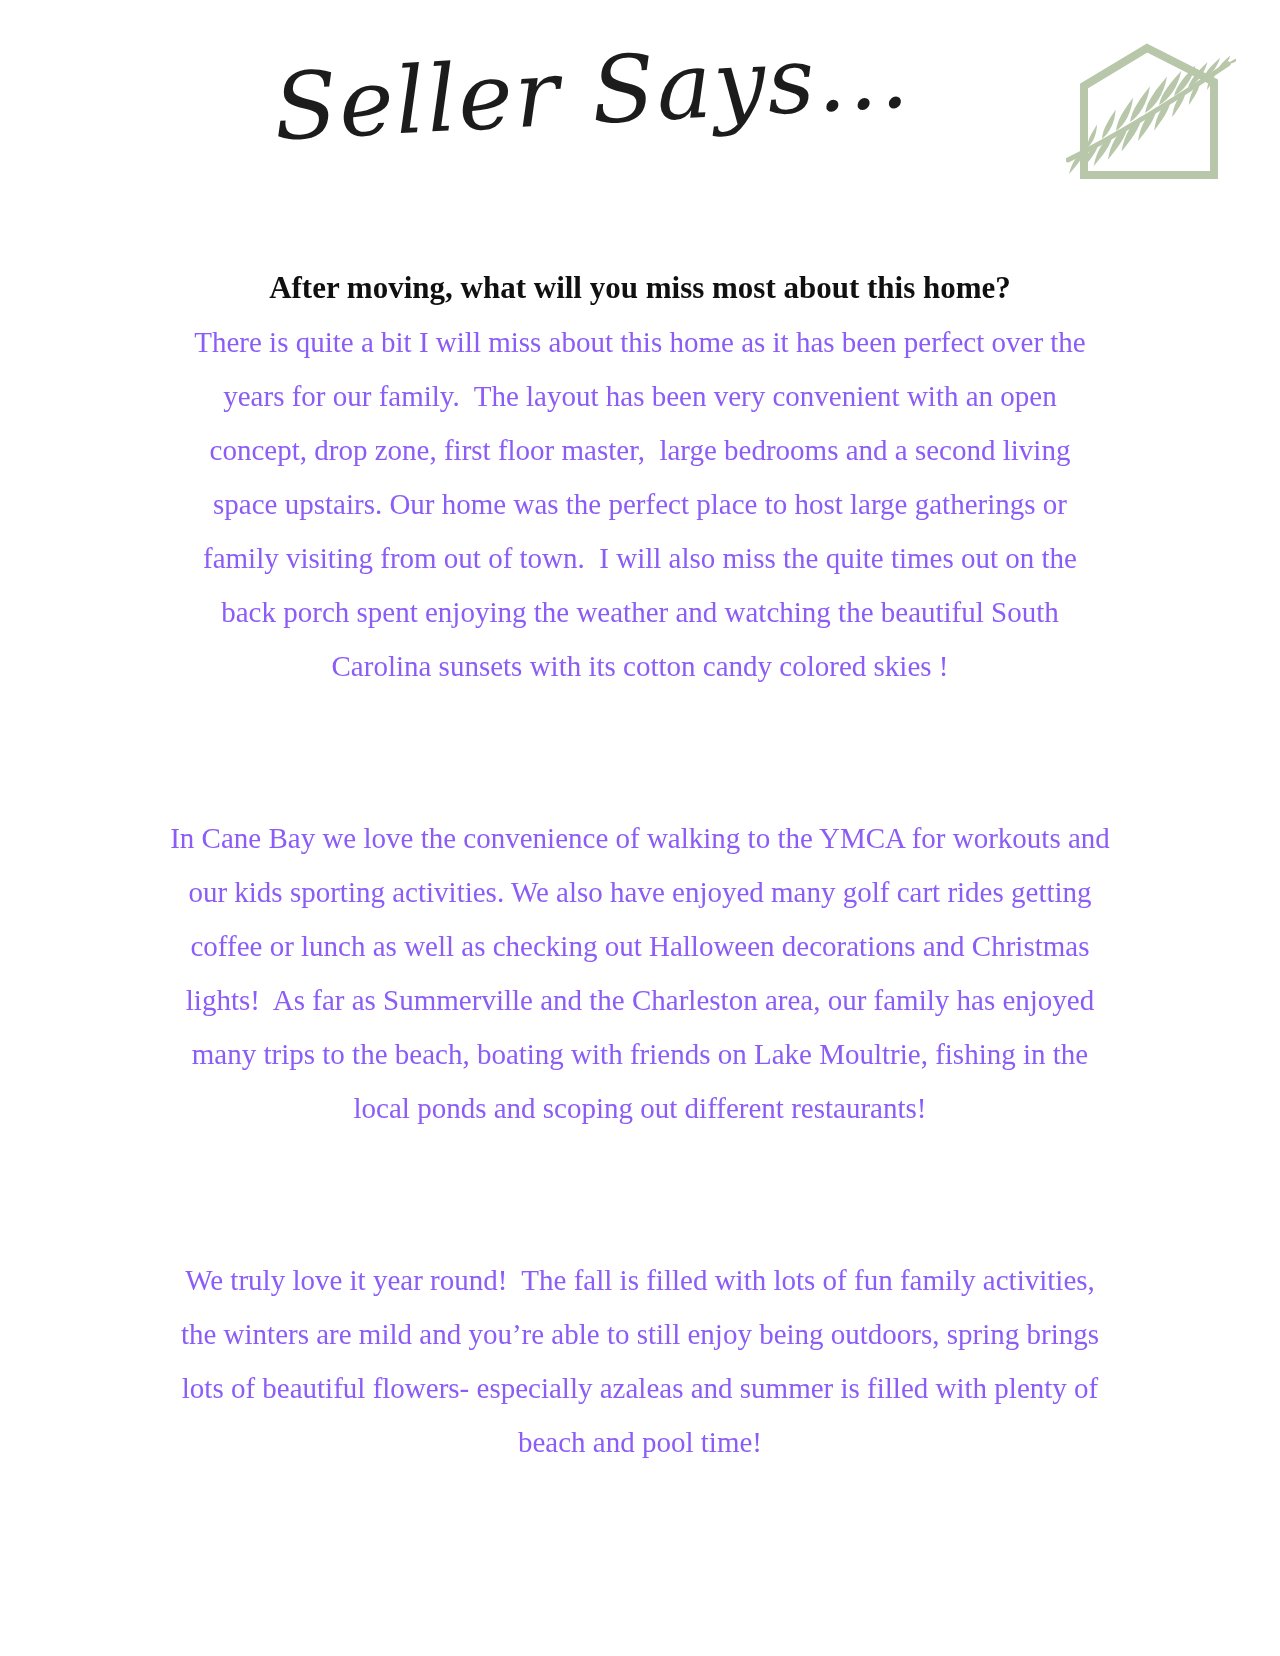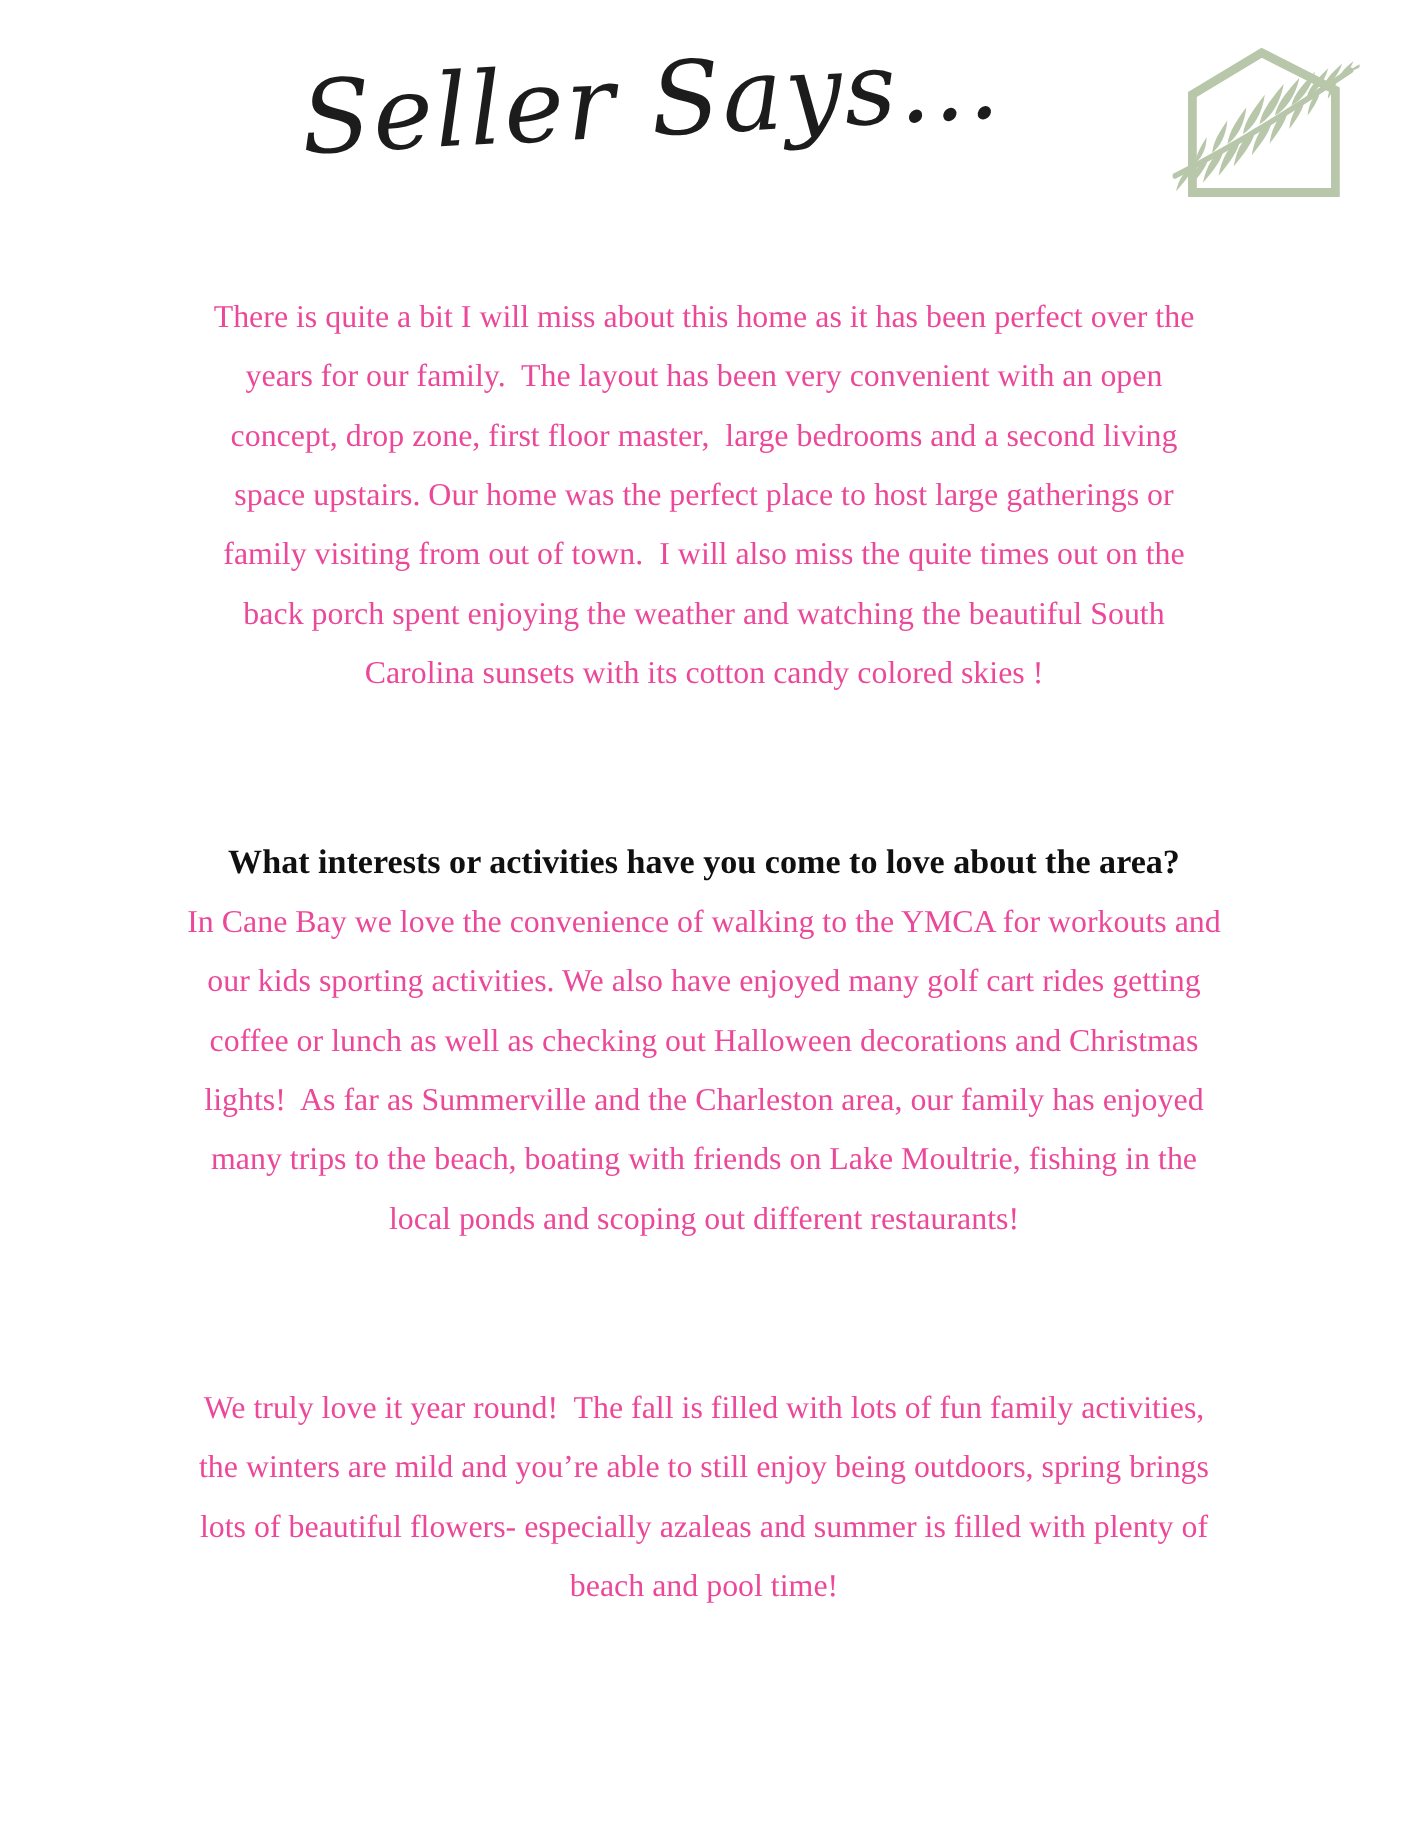--- a/index.html
+++ b/index.html
@@ -44,21 +44,21 @@
     line-height: 54px;
     font-weight: 700;
     color: #101010;
     text-align: center;
     font-family: "Liberation Serif", serif;
   }
   .answer {
     margin: 0;
     font-size: 29px;
     line-height: 54px;
-    color: #ec4899;
+    color: #8b5cf6;
     text-align: center;
     white-space: pre-wrap;
     font-family: "Liberation Serif", serif;
   }
 </style>
 </head>
 <body>
 
 <div class="page">
 
@@ -99,31 +99,31 @@
           <use href="#lf" transform="translate(134 48) rotate(201) scale(0.75)"></use>
           <use href="#lf" transform="translate(149 39) rotate(200) scale(0.55)"></use>
         </g>
       </svg>
     </div>
   </header>
 
   <main>
 
     <section class="section">
+      <h2 class="question">After moving, what will you miss most about this home?</h2>
       <p class="answer">There is quite a bit I will miss about this home as it has been perfect over the
 years for our family.  The layout has been very convenient with an open
 concept, drop zone, first floor master,  large bedrooms and a second living
 space upstairs. Our home was the perfect place to host large gatherings or
 family visiting from out of town.  I will also miss the quite times out on the
 back porch spent enjoying the weather and watching the beautiful South
 Carolina sunsets with its cotton candy colored skies !</p>
     </section>
 
     <section class="section">
-      <h2 class="question">What interests or activities have you come to love about the area?</h2>
       <p class="answer">In Cane Bay we love the convenience of walking to the YMCA for workouts and
 our kids sporting activities. We also have enjoyed many golf cart rides getting
 coffee or lunch as well as checking out Halloween decorations and Christmas
 lights!  As far as Summerville and the Charleston area, our family has enjoyed
 many trips to the beach, boating with friends on Lake Moultrie, fishing in the
 local ponds and scoping out different restaurants!</p>
     </section>
 
     <section class="section">
       <p class="answer">We truly love it year round!  The fall is filled with lots of fun family activities,

